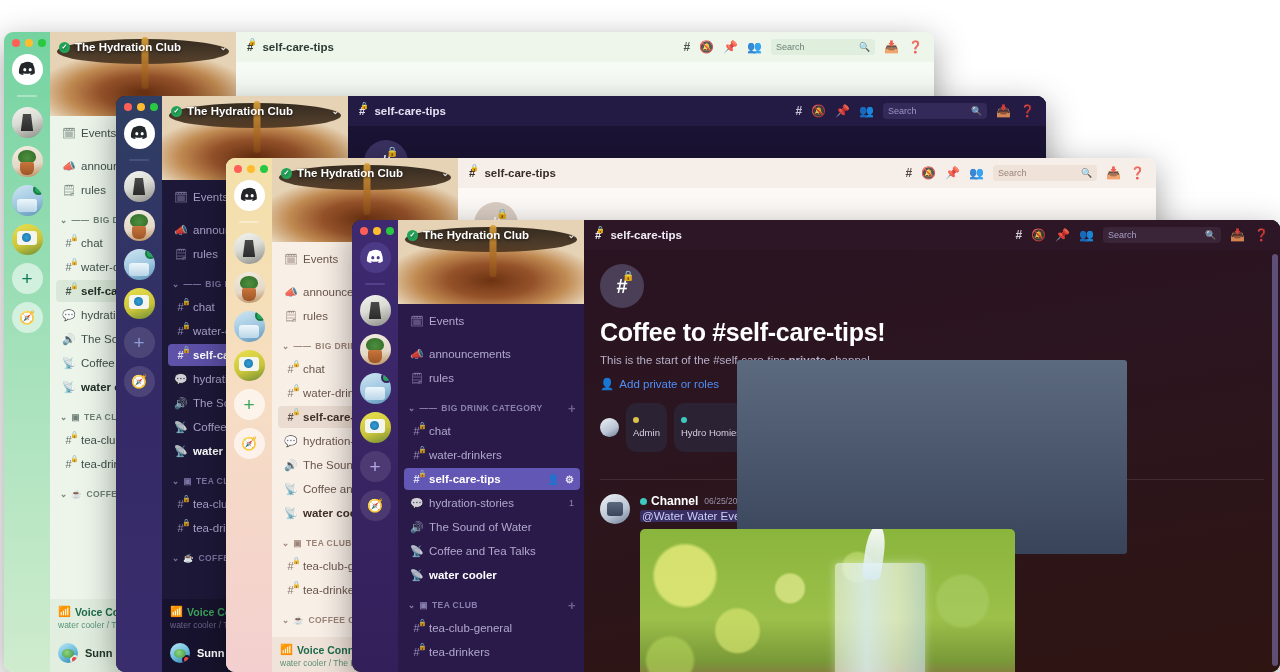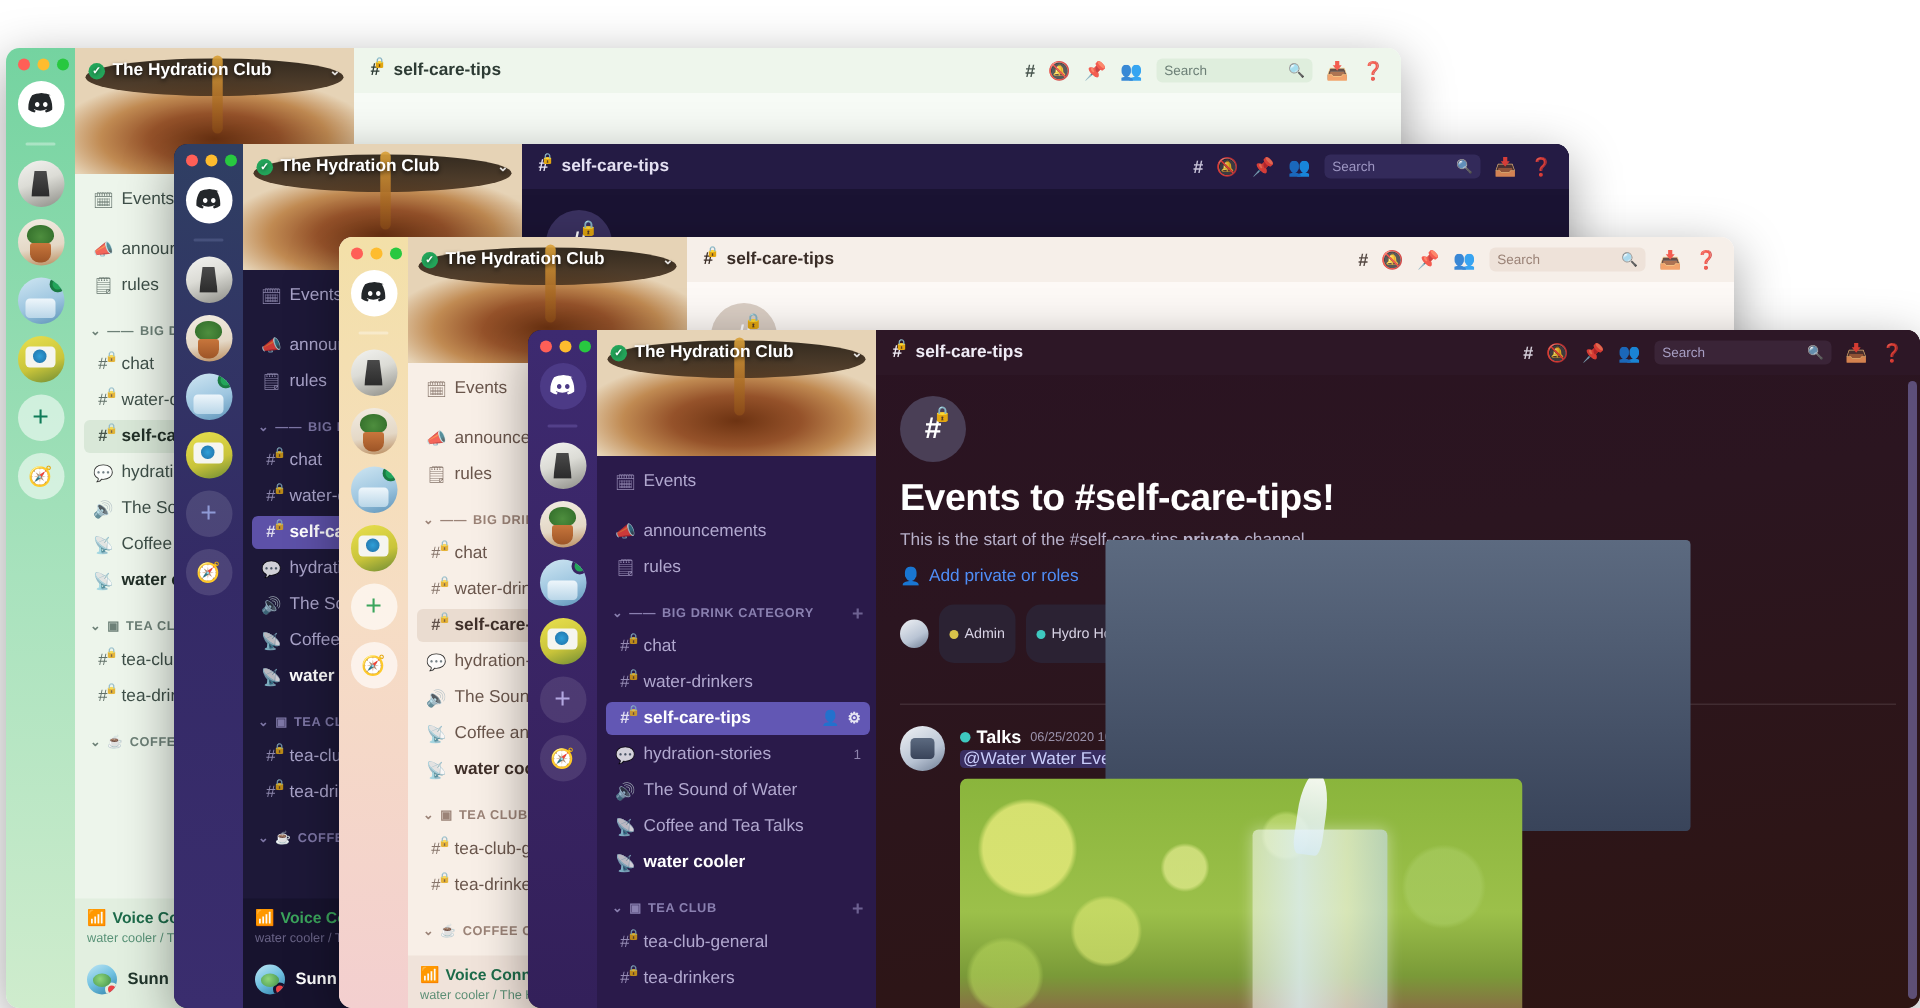--- a/index.html
+++ b/index.html
@@ -76,22 +76,22 @@
   .bighash { width:44px; height:44px; border-radius:50%; display:flex;
              align-items:center; justify-content:center; font-size:20px;
              font-weight:bold; margin-bottom:10px; position:relative; }
   .welcome { font-size:25px; font-weight:bold; letter-spacing:-.3px; margin-bottom:7px; }
   .sub { font-size:11.5px; margin-bottom:11px; }
   .sub b { font-weight:bold; }
   .links { display:flex; gap:18px; font-size:11.5px; margin-bottom:12px; }
   .links a { display:flex; align-items:center; gap:5px; text-decoration:none; }
   .roles { display:flex; align-items:center; gap:7px; margin-bottom:22px; }
   .roles .ravatar { width:19px; height:19px; border-radius:50%; overflow:hidden; }
-  .badge { display:inline-flex; align-items:center; gap:4px; font-size:9.5px;
-           padding:14px 7px; border-radius:10px; }
+  .badge { display:inline-flex; gap:4px; font-size:9.5px;
+           padding:14px 7px; border-radius:10px;flex-direction:column; }
   .badge .d { width:6px; height:6px; border-radius:50%; display:block; }
 
   .datedivider { display:flex; align-items:center; gap:8px; margin:4px 0 10px 0; }
   .datedivider .ln { flex:1; height:1px; }
   .datedivider .dt { font-size:9px; font-weight:bold; }
 
   .msg { display:flex; gap:10px; }
   .msg .mav { width:30px; height:30px; border-radius:50%; flex:0 0 30px; overflow:hidden; position:relative; }
   .msg .mbody { flex:1; min-width:0; }
   .mhead { display:flex; align-items:center; gap:6px; }
@@ -691,21 +691,21 @@
             <span>🔍</span>
           </span>
           <span class="tb-ic">📥</span>
           <span class="tb-ic">❓</span>
         </div>
 
         <div class="msgarea">
           <div class="bighash" style="background:#4a3f56; color:#fff;">
             <span class="hash-lock">#<span class="lk" style="font-size:10px; right:-7px; top:-5px;">🔒</span></span>
           </div>
-          <div class="welcome" style="color:#fff;">Events to #self-care-tips!</div>
+          <div class="welcome" style="color:#fff;">Coffee to #self-care-tips!</div>
           <div class="sub" style="color:#b7b0c9;">
             <span>This is the start of the #self-care-tips </span><b>private</b><span> channel.</span>
           </div>
           <div class="links">
             <a href="#" style="color:#4f8ef7;">
               <span>👤</span>
               <span>Add private or roles</span>
             </a>
             <a href="#" style="color:#4f8ef7;">
               <span>✎</span>
@@ -729,21 +729,21 @@
             <span class="dt" style="color:#9a92ab;">June 25, 2020</span>
             <span class="ln" style="background:rgba(255,255,255,.10);"></span>
           </div>
 
           <div class="msg">
             <span class="mav art-wotter"></span>
             <div class="mbody">
               <div class="mhead">
                 <span class="mname" style="color:#fff;">
                   <span class="sd" style="background:#3ec9c0;"></span>
-                  <span>Talks</span>
+                  <span>Channel</span>
                 </span>
                 <span class="mtime" style="color:#9a92ab;">06/25/2020 10:36 AM</span>
               </div>
               <div class="mtext" style="color:#dcd7e8;">
                 <span class="mention">@Water Water Everywhere</span>
                 <span>Remember to drink water today!</span>
                 <span>🚰✨</span>
               </div>
               <div class="embedimg">
                 <div class="waterphoto"></div>

